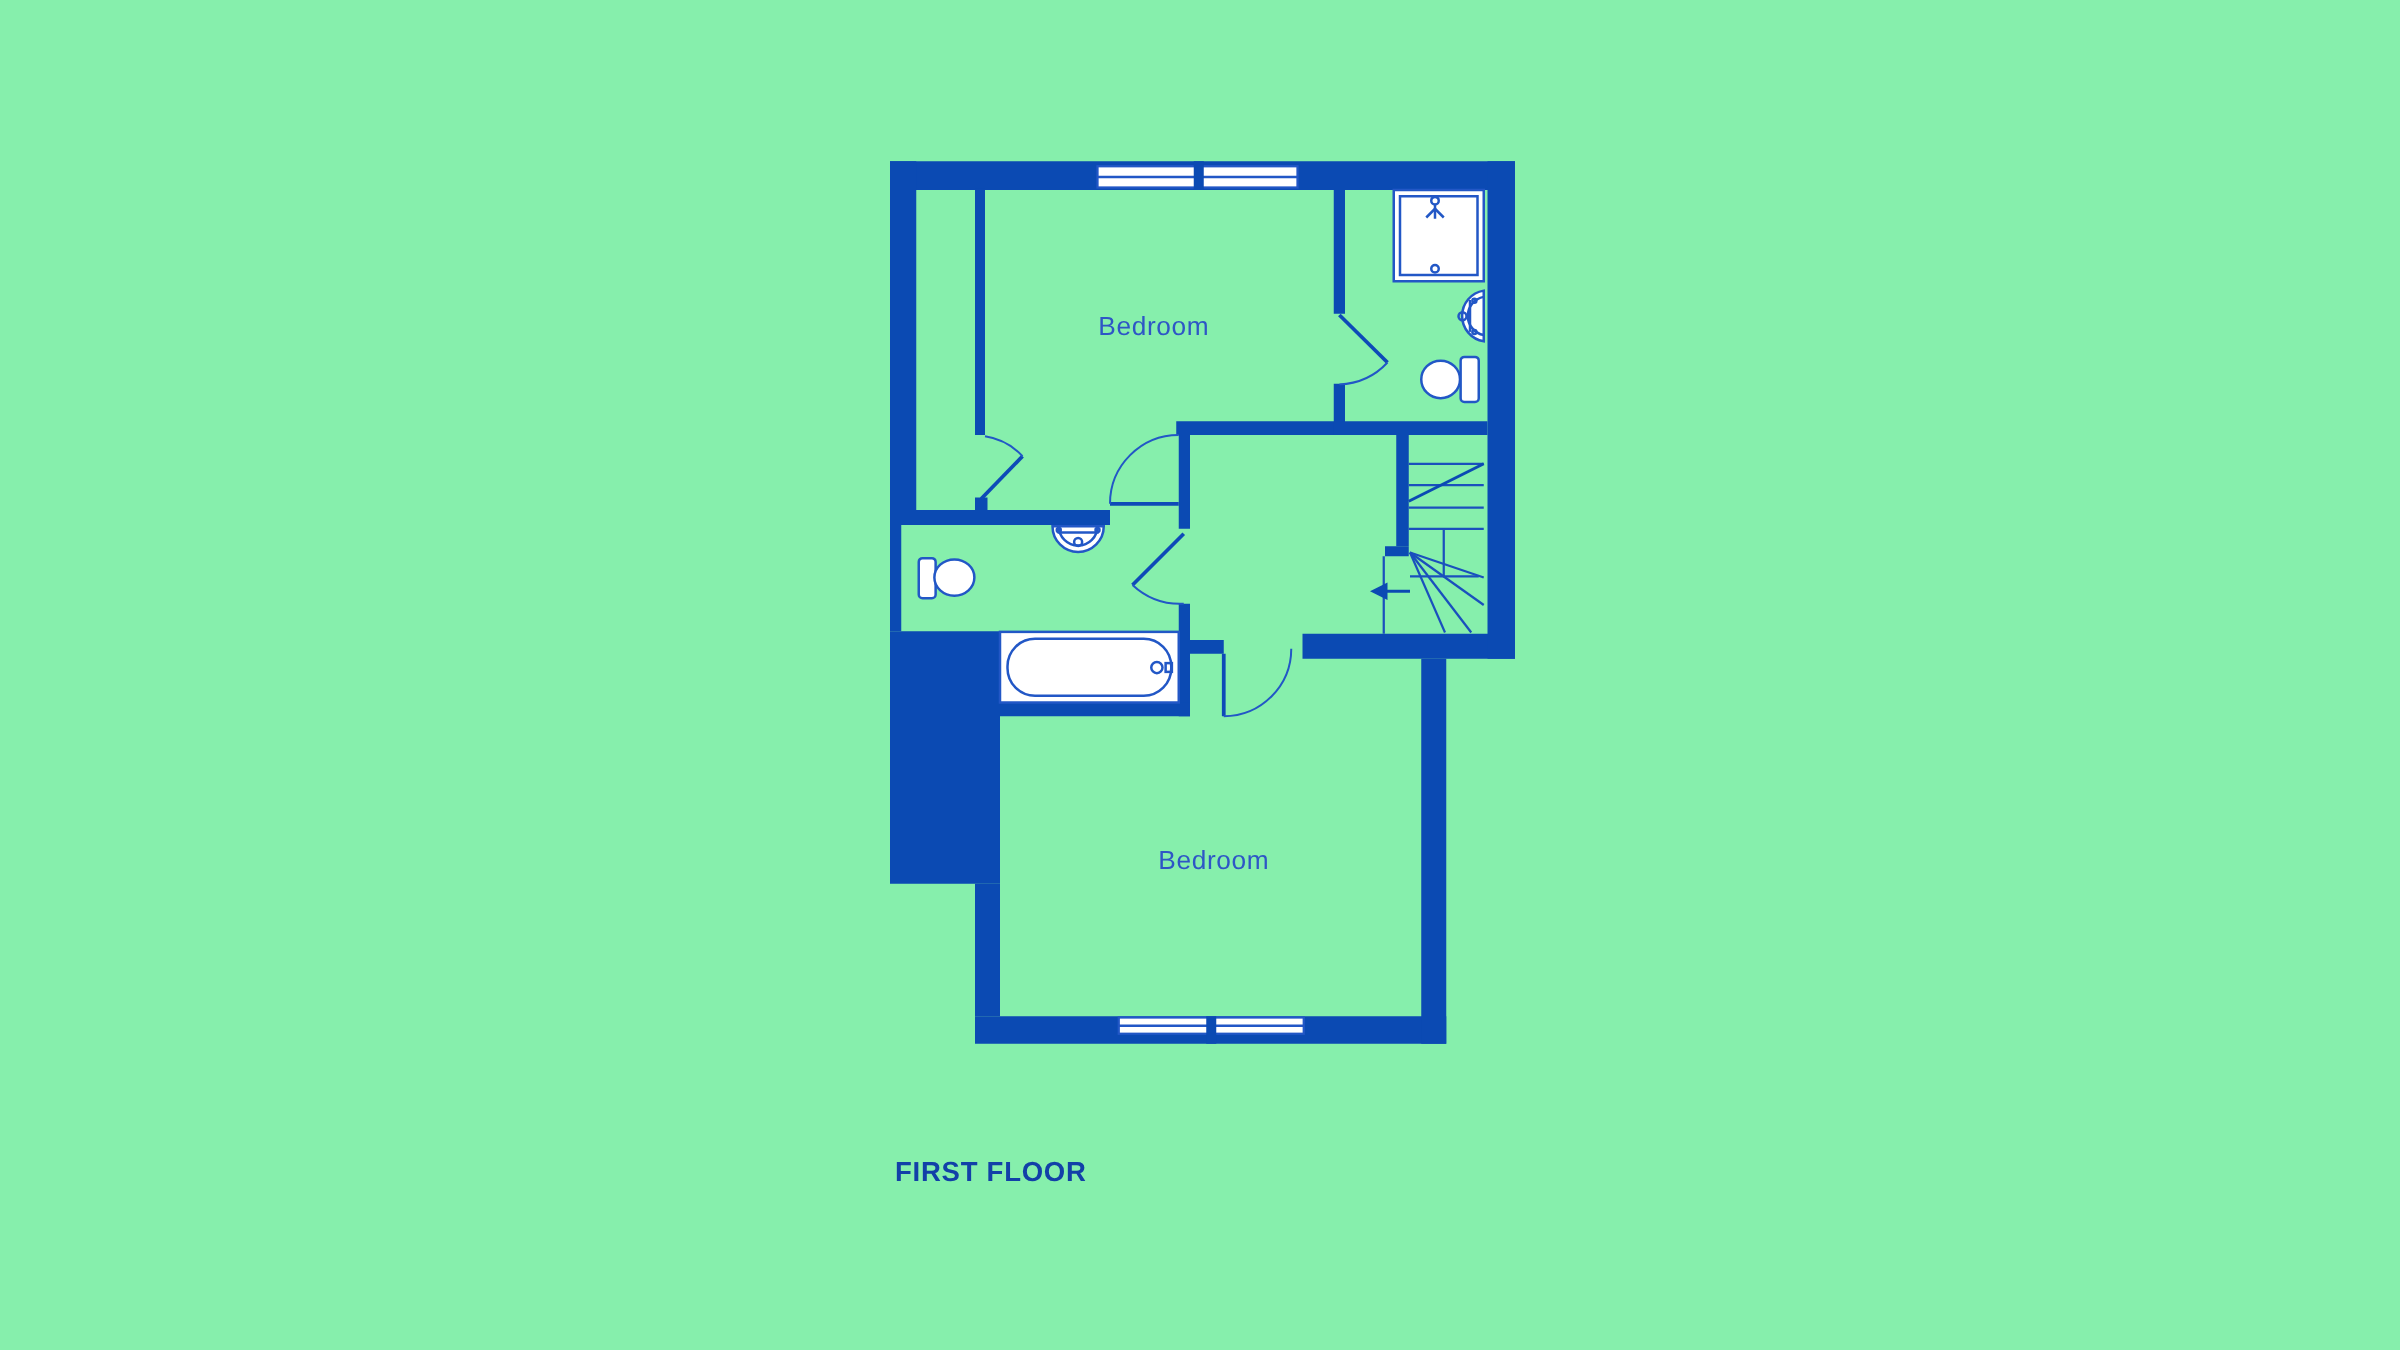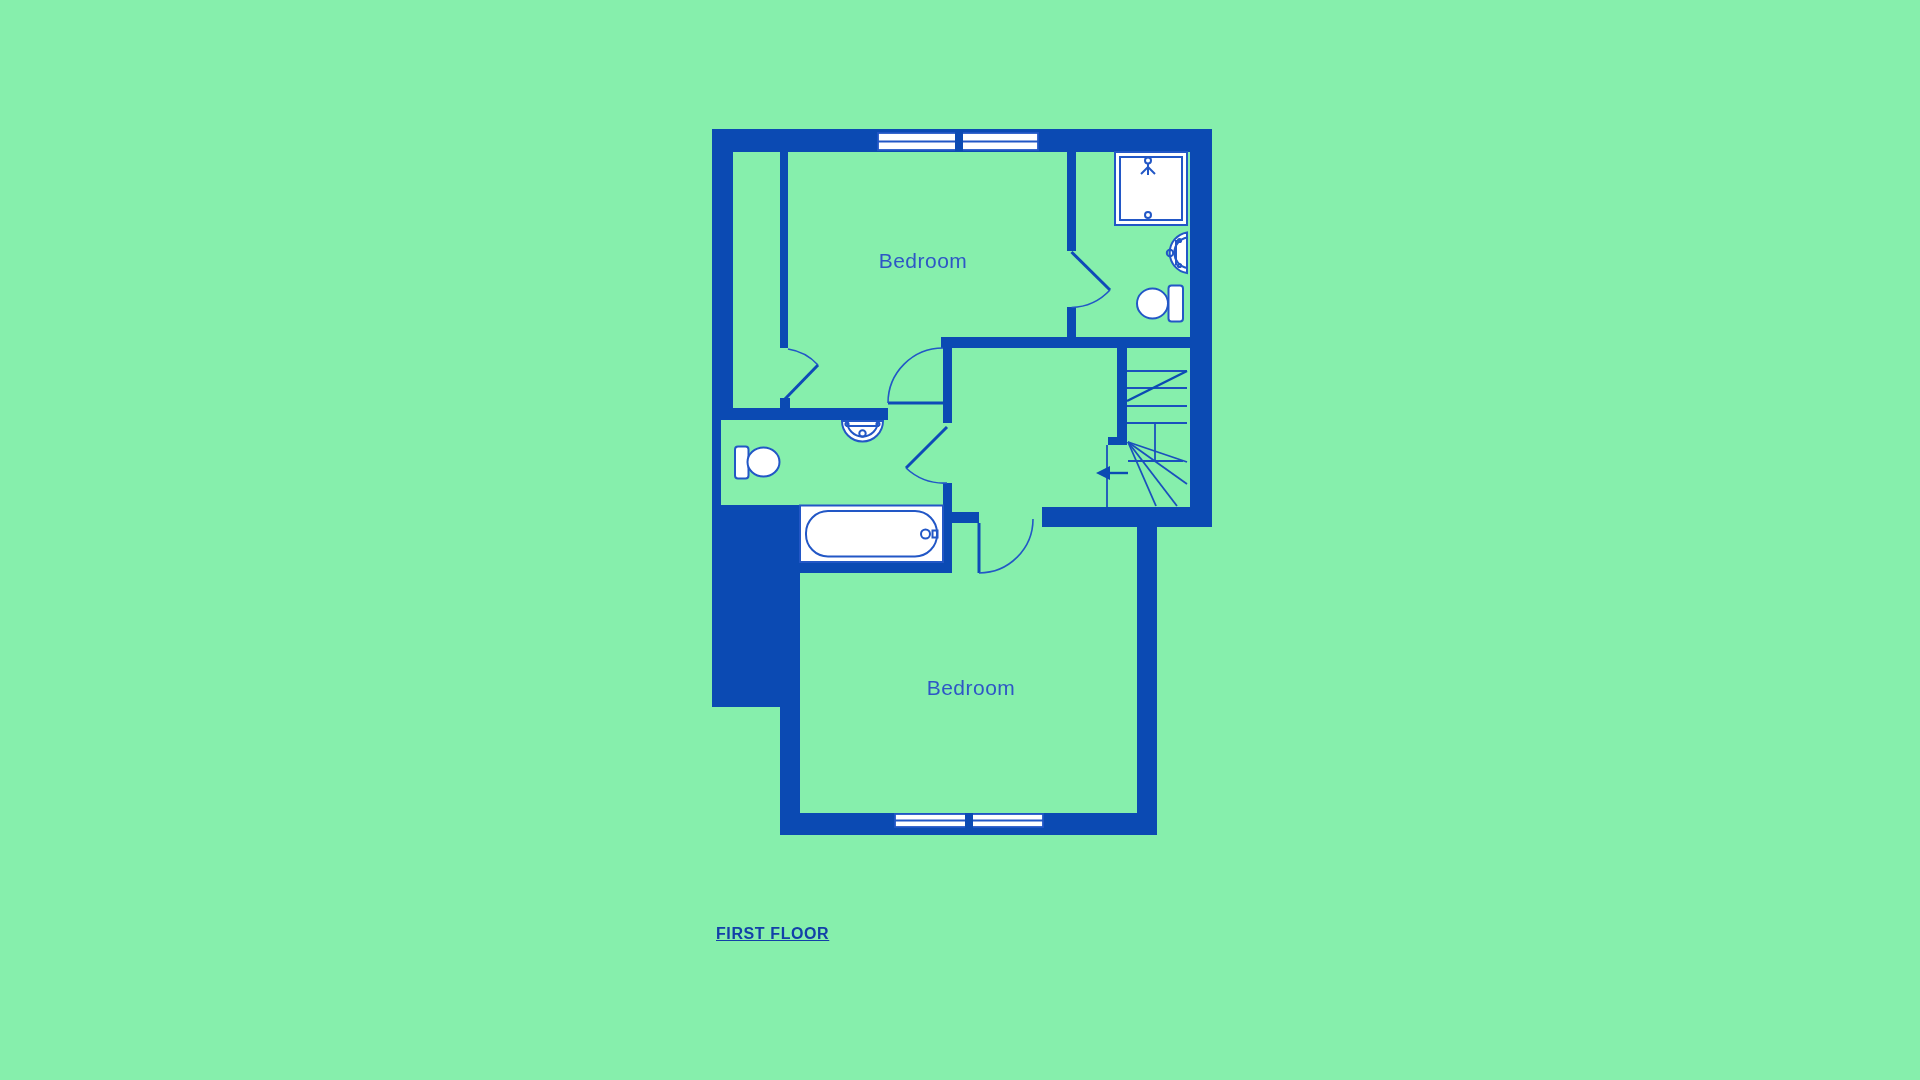--- a/index.html
+++ b/index.html
@@ -21,21 +21,21 @@
   .stair{stroke:#1a50bd;stroke-width:1.8;fill:none;}
   .stair-thick{stroke:#0b4ab3;stroke-width:2.4;fill:none;}
   .winband{fill:#ffffff;stroke:#2257c6;stroke-width:1.8;}
   .room-hotspot{fill:transparent;}
   .room-label{
     font-family:"Liberation Sans", sans-serif;
     font-size:21px;font-weight:500;fill:#2e56c6;letter-spacing:0.5px;
   }
   .floor-title{
     position:absolute;left:716px;top:925px;
-    font-size:16px;font-weight:800;color:#1240a8;letter-spacing:0.6px;text-decoration:underline;
+    font-size:22px;font-weight:800;color:#1240a8;letter-spacing:0.6px;
   }
 </style>
 </head>
 <body>
 
 <div class="canvas">
 
   <svg class="plan-svg" width="1920" height="1080" viewBox="0 0 1920 1080">
 
     <g>

